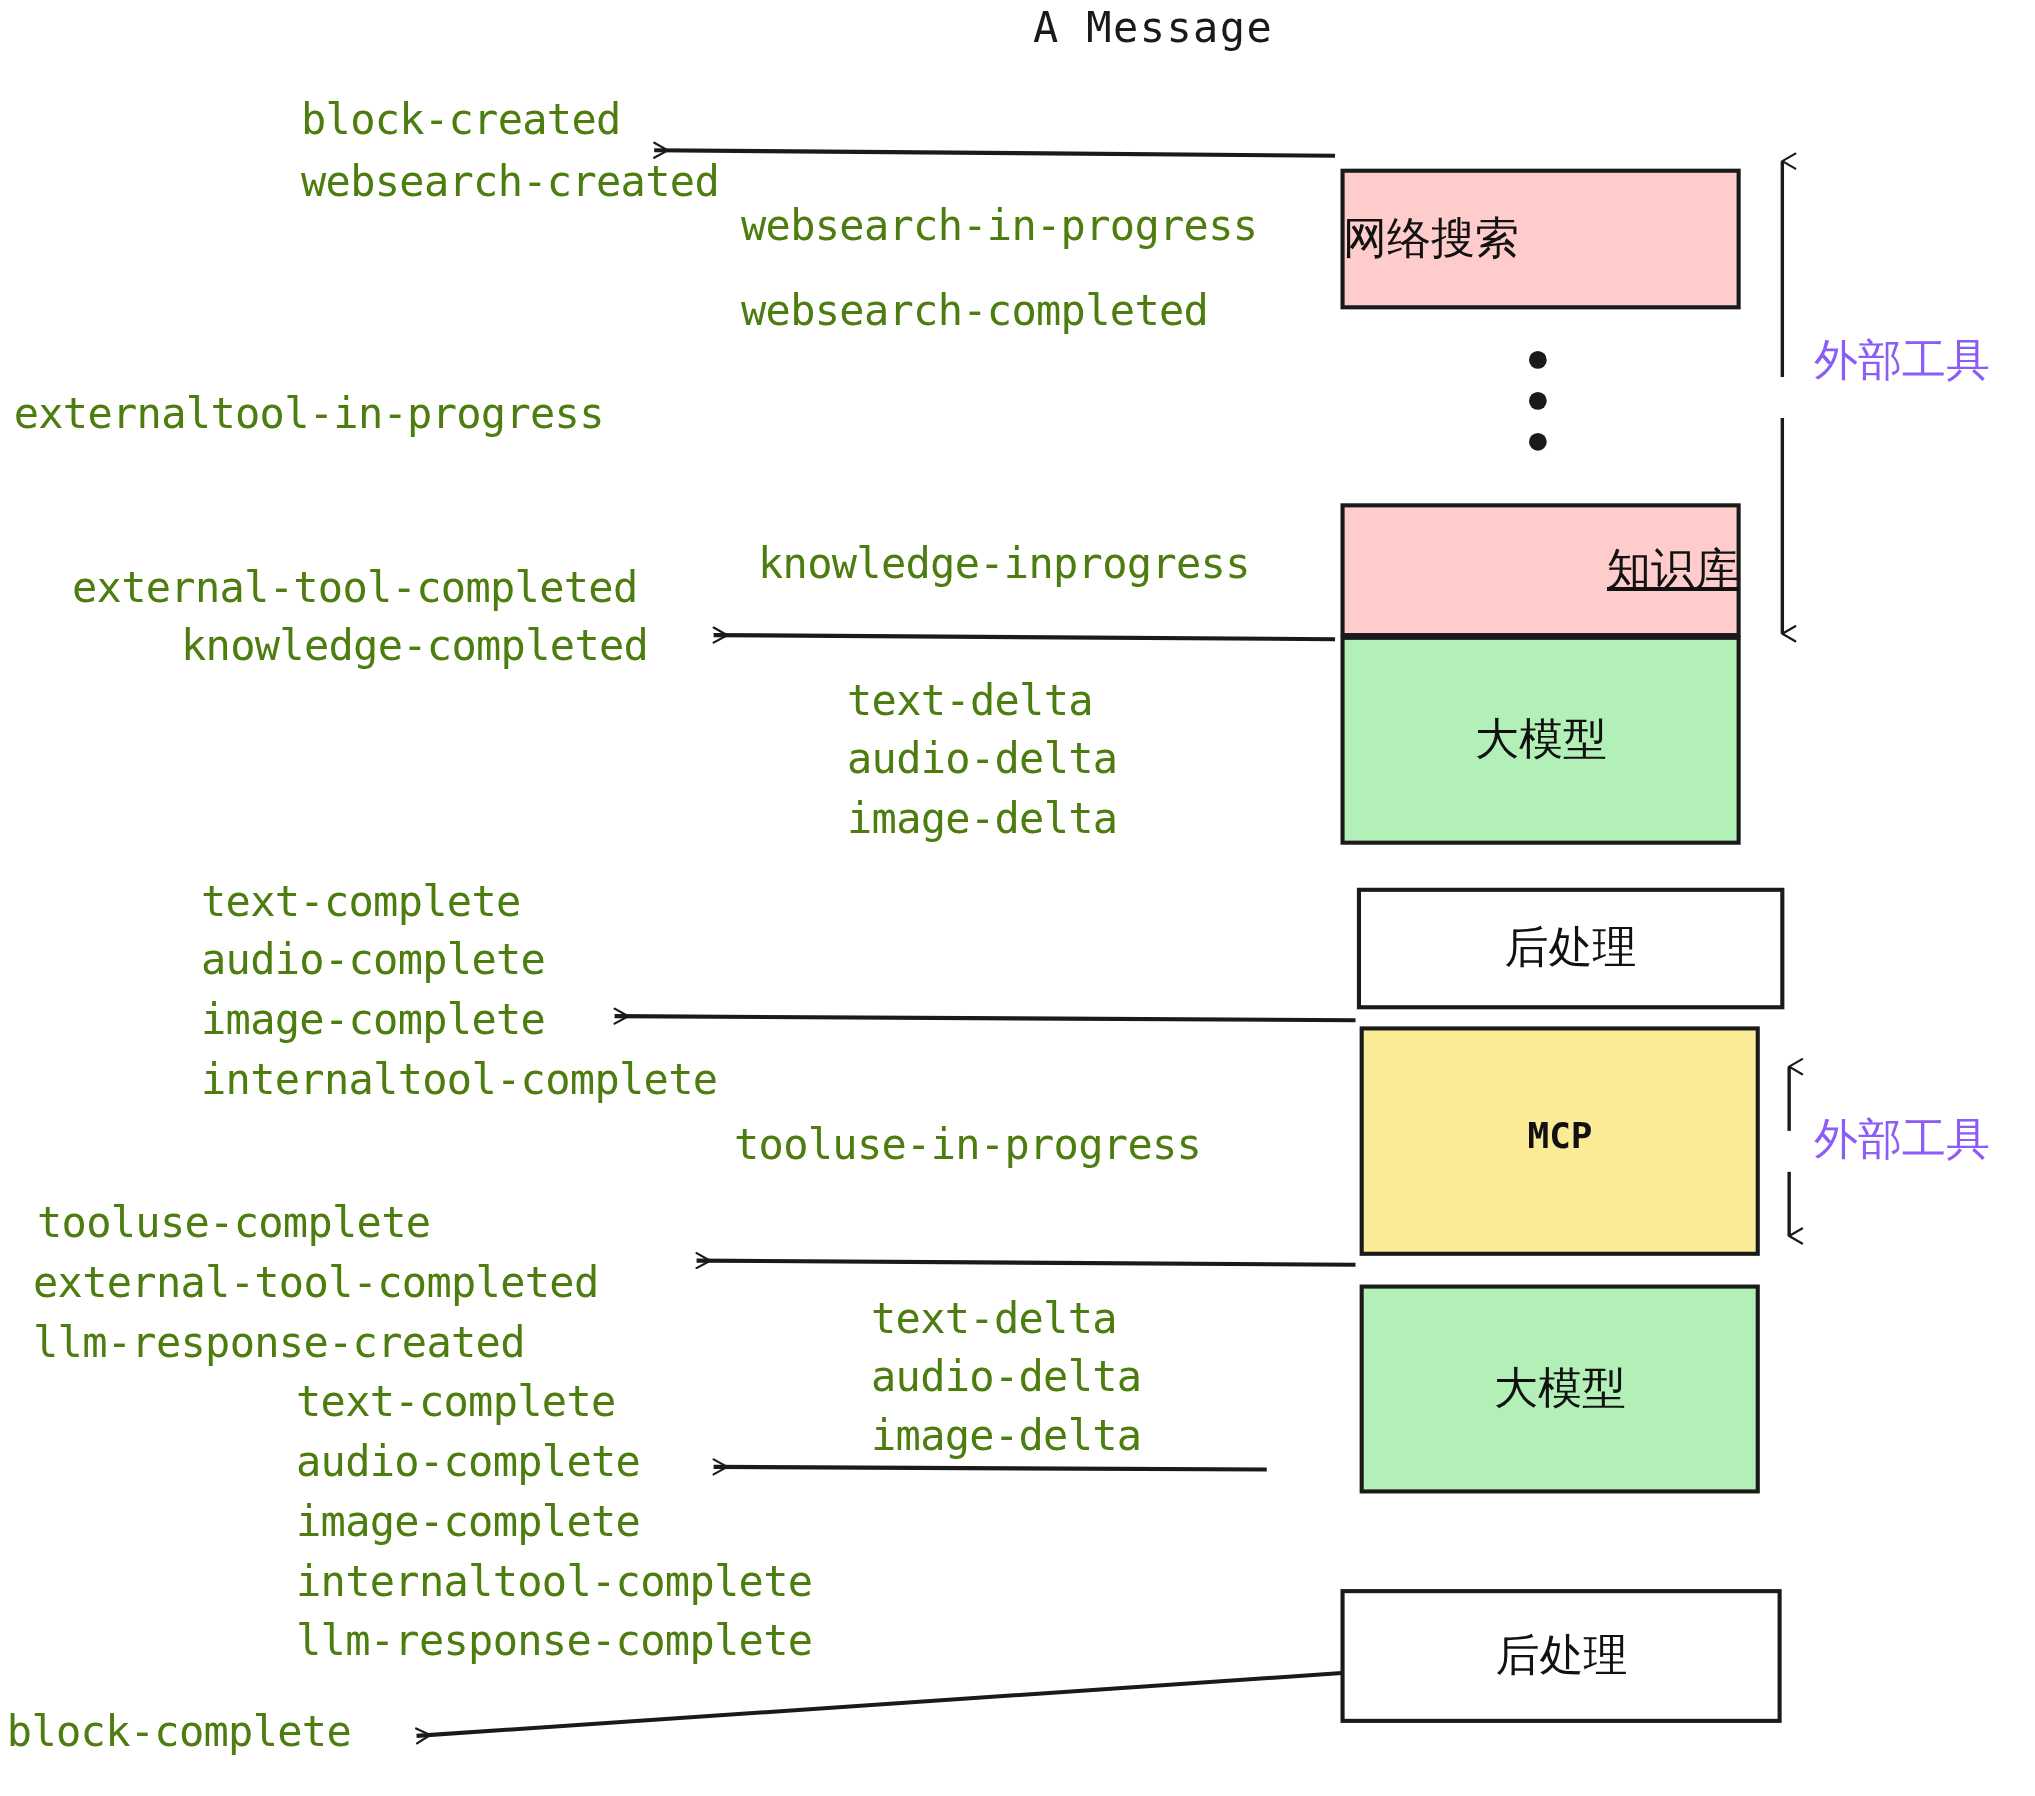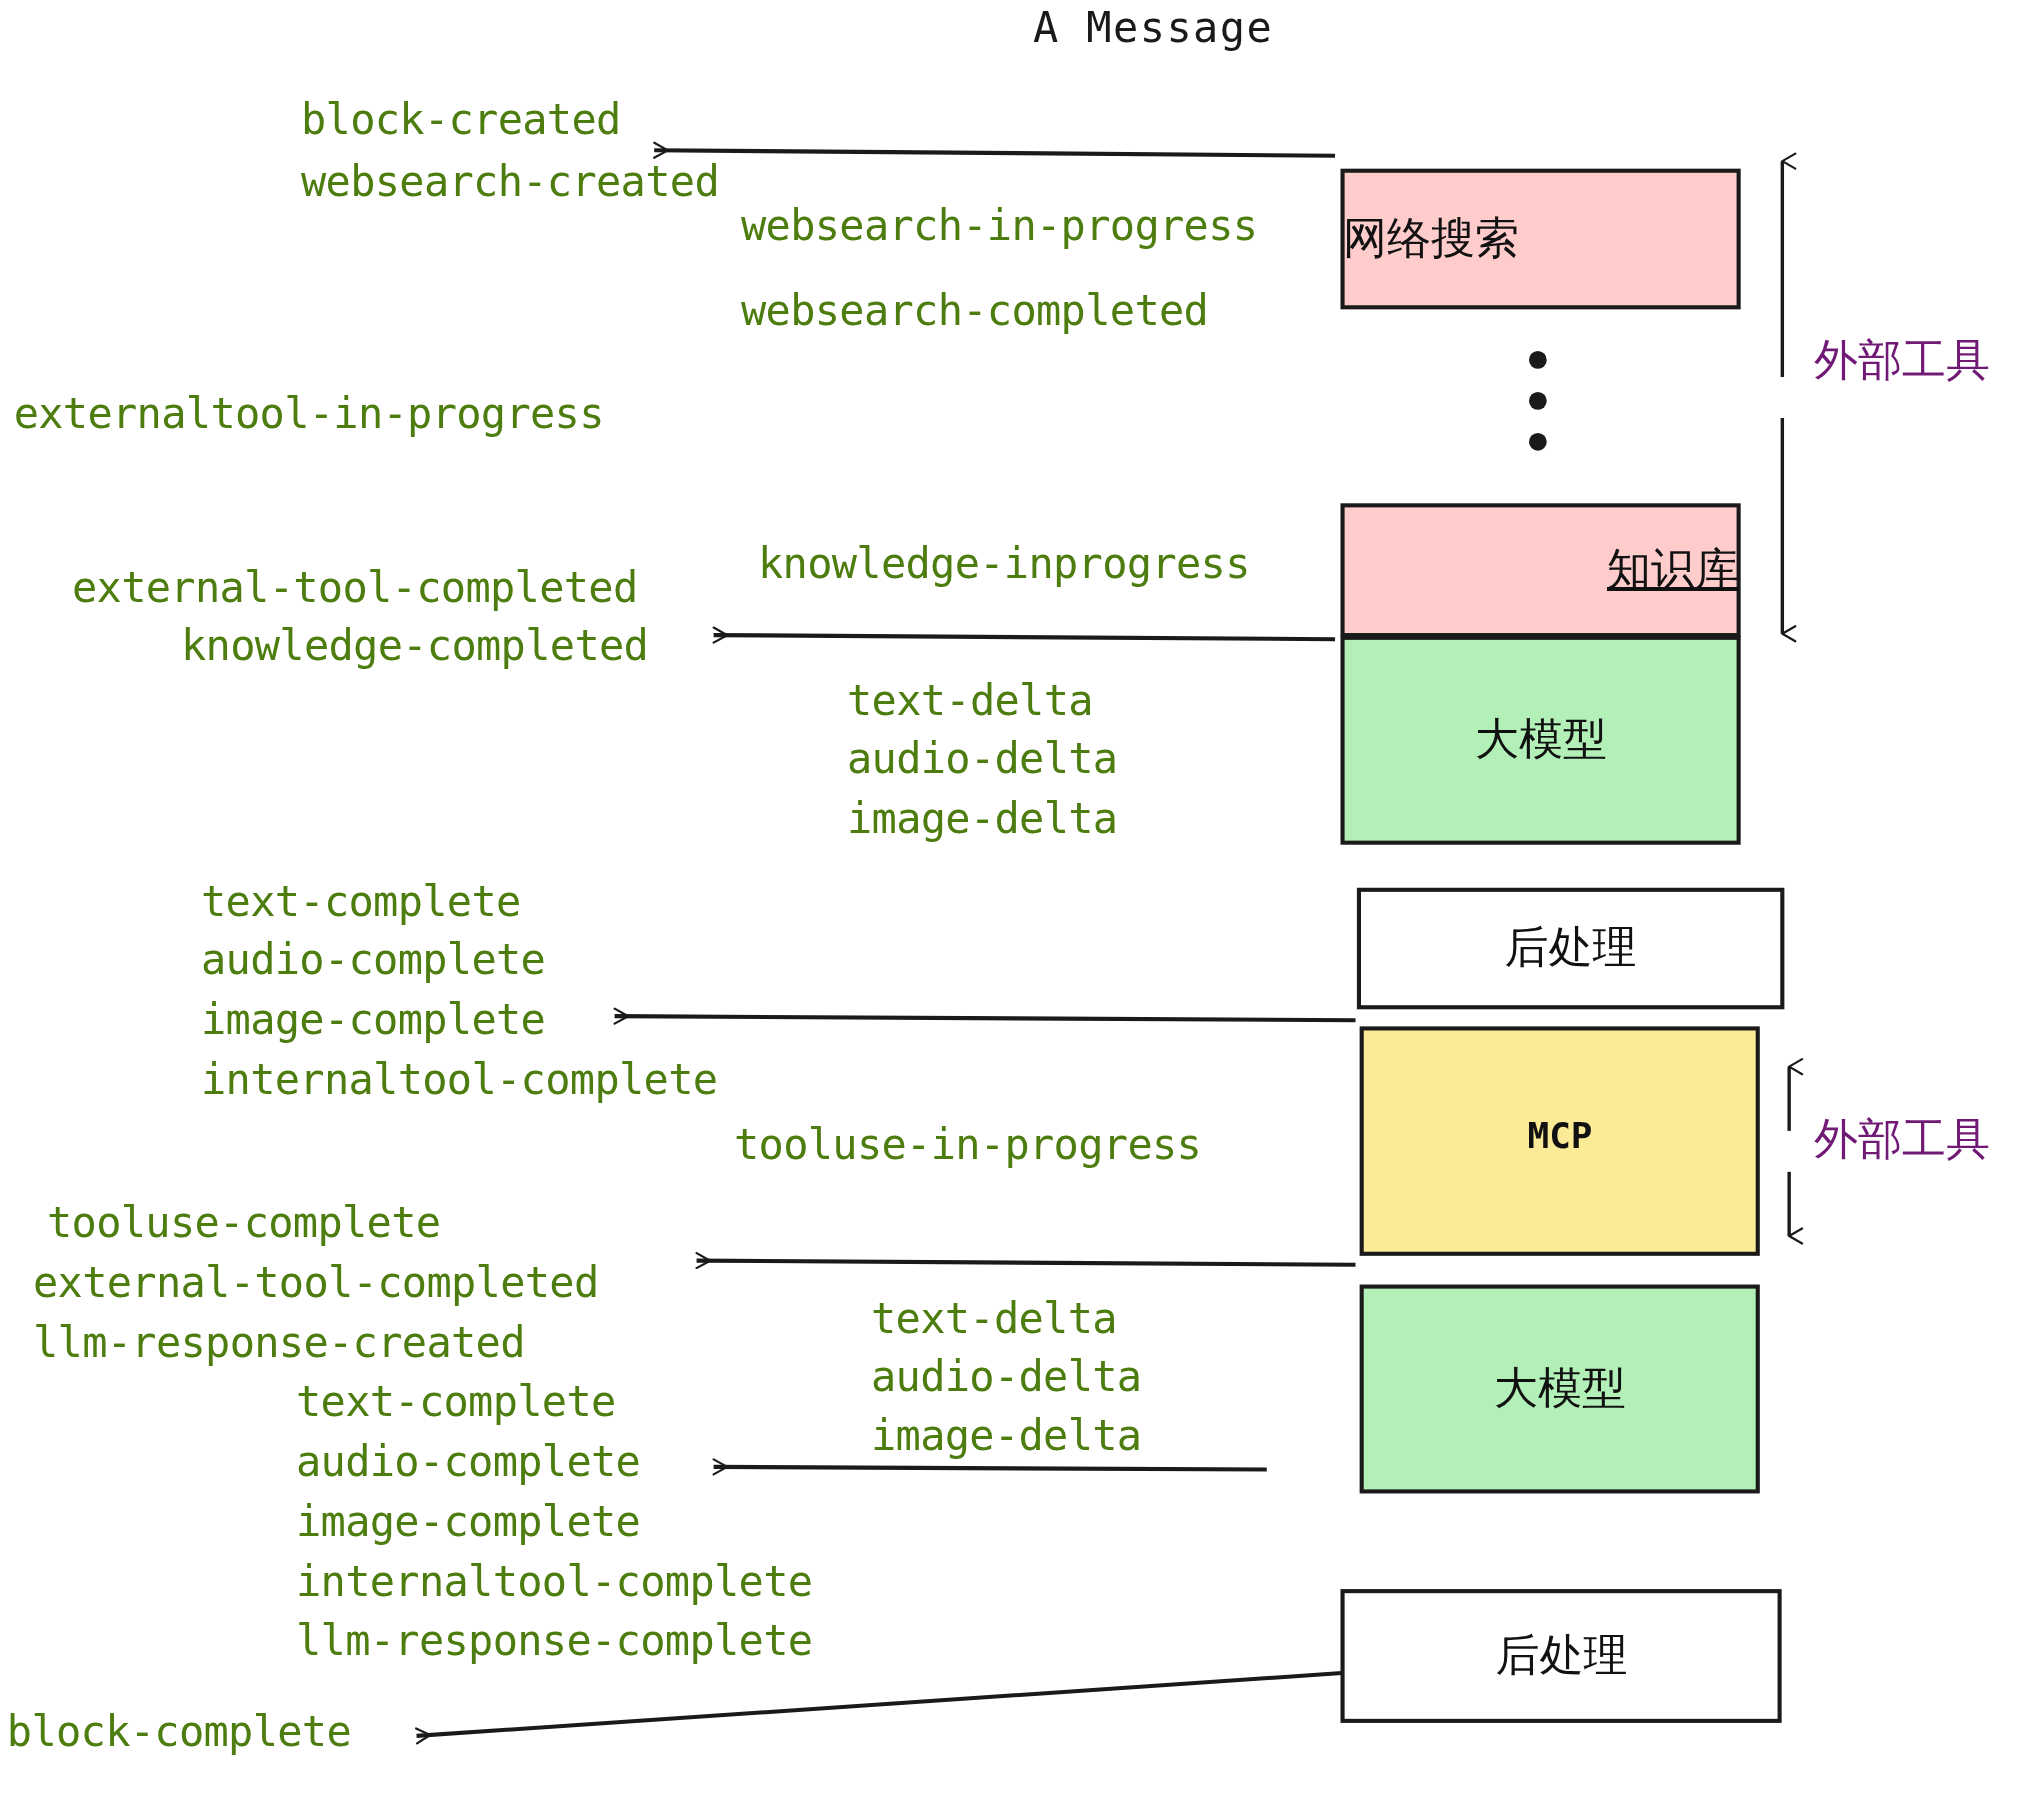--- a/index.html
+++ b/index.html
@@ -12,21 +12,21 @@
        font-family:"DejaVu Sans Mono","Liberation Mono",monospace;
        font-size:42px;letter-spacing:-0.7px;line-height:1;}
   .title{position:absolute;white-space:pre;color:#1a1a1a;
        font-family:"DejaVu Sans Mono","Liberation Mono",monospace;
        font-size:42px;letter-spacing:1.4px;line-height:1;margin-left:41px;}
 
   .boxlabel{position:absolute;white-space:pre;color:#111;
        font-family:"DejaVu Sans","Liberation Sans",sans-serif;
        font-size:44px;line-height:1;}
   .boxlabel.mcp{font-family:"DejaVu Sans Mono","Liberation Mono",monospace;font-size:36px;font-weight:bold;}
-  .sidelabel{position:absolute;white-space:pre;color:#701a75;
+  .sidelabel{position:absolute;white-space:pre;color:#8b5cf6;
        font-family:"DejaVu Sans","Liberation Sans",sans-serif;
        font-size:44px;line-height:1;}
 </style>
 </head>
 <body>
 
 <div id="stage">
 
   <svg id="canvas" viewBox="0 0 2980 2630">
     <defs>
@@ -83,21 +83,21 @@
       <div class="evt" style="left: 72px; top: 567px;">external-tool-completed</div>
       <div class="evt" style="left: 181px; top: 625px;">knowledge-completed</div>
       <div class="evt" style="left: 847px; top: 680px;">text-delta</div>
       <div class="evt" style="left: 847px; top: 738px;">audio-delta</div>
       <div class="evt" style="left: 847px; top: 798px;">image-delta</div>
       <div class="evt" style="left: 201px; top: 881px;">text-complete</div>
       <div class="evt" style="left: 201px; top: 939px;">audio-complete</div>
       <div class="evt" style="left: 201px; top: 999px;">image-complete</div>
       <div class="evt" style="left: 201px; top: 1059px;">internaltool-complete</div>
       <div class="evt" style="left: 734px; top: 1124px;">tooluse-in-progress</div>
-      <div class="evt" style="left: 47px; top: 1202px;">tooluse-complete</div>
+      <div class="evt" style="left: 37px; top: 1202px;">tooluse-complete</div>
       <div class="evt" style="left: 33px; top: 1262px;">external-tool-completed</div>
       <div class="evt" style="left: 33px; top: 1322px;">llm-response-created</div>
       <div class="evt" style="left: 871px; top: 1298px;">text-delta</div>
       <div class="evt" style="left: 871px; top: 1356px;">audio-delta</div>
       <div class="evt" style="left: 871px; top: 1415px;">image-delta</div>
       <div class="evt" style="left: 296px; top: 1381px;">text-complete</div>
       <div class="evt" style="left: 296px; top: 1441px;">audio-complete</div>
       <div class="evt" style="left: 296px; top: 1501px;">image-complete</div>
       <div class="evt" style="left: 296px; top: 1561px;">internaltool-complete</div>
       <div class="evt" style="left: 296px; top: 1620px;">llm-response-complete</div>

